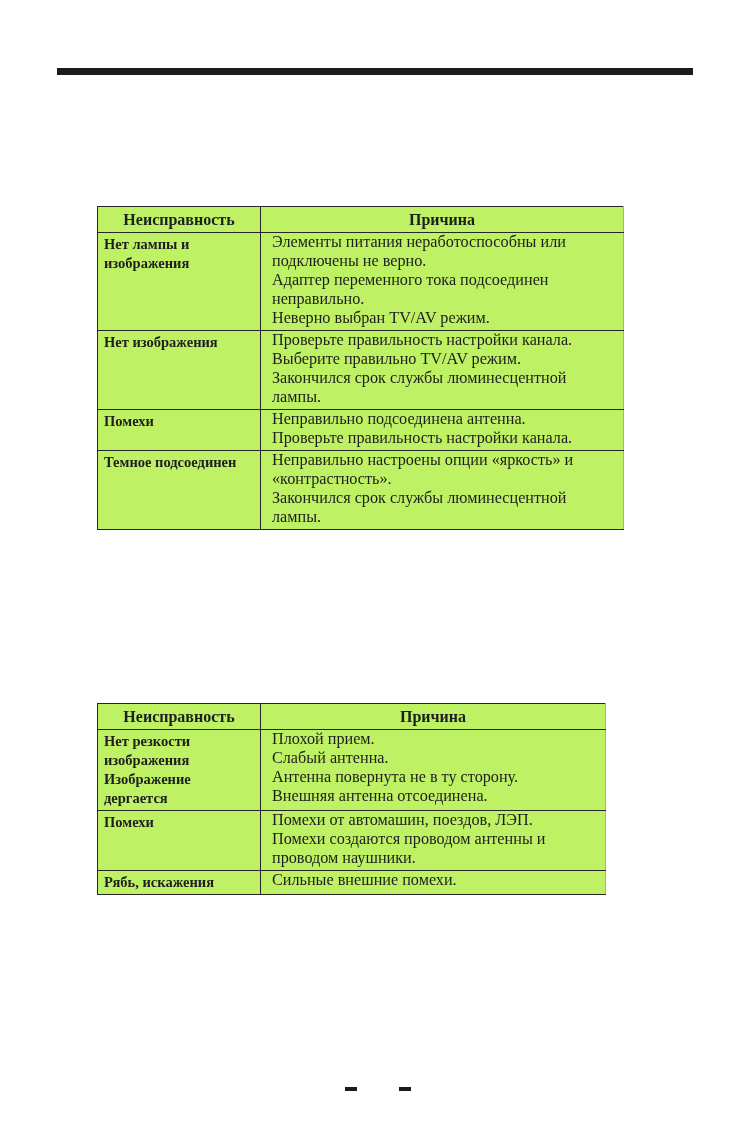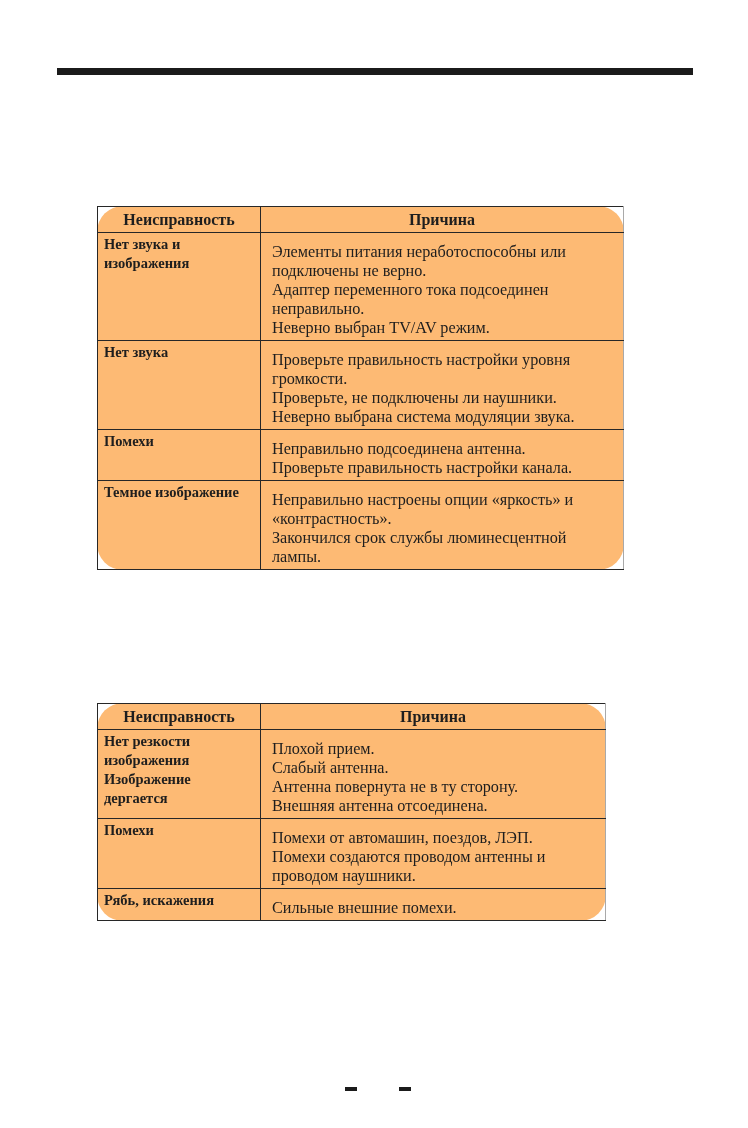--- a/index.html
+++ b/index.html
@@ -15,22 +15,21 @@
   .top-rule {
     position: absolute;
     left: 57px; top: 68px;
     width: 636px; height: 7px;
     background: #1b1b1b;
   }
   table.trouble {
     position: absolute;
     border-collapse: collapse;
     table-layout: fixed;
-    background: #fdba74;
-    border-radius: 26px;
+    background: #bef264;
   }
   table.t1 { left: 97px; top: 206px; width: 527px; }
   table.t2 { left: 97px; top: 703px; width: 509px; }
   col.c1 { width: 163px; }
   table.trouble th, table.trouble td {
     border: 1.6px solid #272727;
     vertical-align: top;
     overflow: hidden;
   }
   table.trouble th:last-child, table.trouble td:last-child {
@@ -46,21 +45,21 @@
   }
   td.fault {
     font-weight: bold;
     font-size: 14.5px;
     line-height: 19px;
     padding: 2px 2px 2px 6px;
   }
   td.cause {
     font-size: 16.2px;
     line-height: 19px;
-    padding: 10px 2px 2px 11px;
+    padding: 0 2px 2px 11px;
   }
   td.fault .line, td.cause .line { white-space: nowrap; }
   .dash {
     position: absolute;
     top: 1087px;
     width: 12px; height: 4px;
     background: #1b1b1b;
   }
   .dash.left  { left: 345px; }
   .dash.right { left: 399px; }
@@ -79,54 +78,54 @@
       </colgroup>
     <thead>
       <tr>
         <th>Неисправность</th>
         <th>Причина</th>
       </tr>
     </thead>
     <tbody>
         <tr>
           <td class="fault">
-            <div class="line">Нет звука и</div>
+            <div class="line">Нет лампы и</div>
             <div class="line">изображения</div>
           </td>
           <td class="cause">
             <div class="line">Элементы питания неработоспособны или</div>
             <div class="line">подключены не верно.</div>
             <div class="line">Адаптер переменного тока подсоединен</div>
             <div class="line">неправильно.</div>
             <div class="line">Неверно выбран TV/AV режим.</div>
           </td>
         </tr>
         <tr>
           <td class="fault">
-            <div class="line">Нет звука</div>
+            <div class="line">Нет изображения</div>
           </td>
           <td class="cause">
-            <div class="line">Проверьте правильность настройки уровня</div>
-            <div class="line">громкости.</div>
-            <div class="line">Проверьте, не подключены ли наушники.</div>
-            <div class="line">Неверно выбрана система модуляции звука.</div>
+            <div class="line">Проверьте правильность настройки канала.</div>
+            <div class="line">Выберите правильно TV/AV режим.</div>
+            <div class="line">Закончился срок службы люминесцентной</div>
+            <div class="line">лампы.</div>
           </td>
         </tr>
         <tr>
           <td class="fault">
             <div class="line">Помехи</div>
           </td>
           <td class="cause">
             <div class="line">Неправильно подсоединена антенна.</div>
             <div class="line">Проверьте правильность настройки канала.</div>
           </td>
         </tr>
         <tr>
           <td class="fault">
-            <div class="line">Темное изображение</div>
+            <div class="line">Темное подсоединен</div>
           </td>
           <td class="cause">
             <div class="line">Неправильно настроены опции «яркость» и</div>
             <div class="line">«контрастность».</div>
             <div class="line">Закончился срок службы люминесцентной</div>
             <div class="line">лампы.</div>
           </td>
         </tr>
       </tbody>
   </table>

